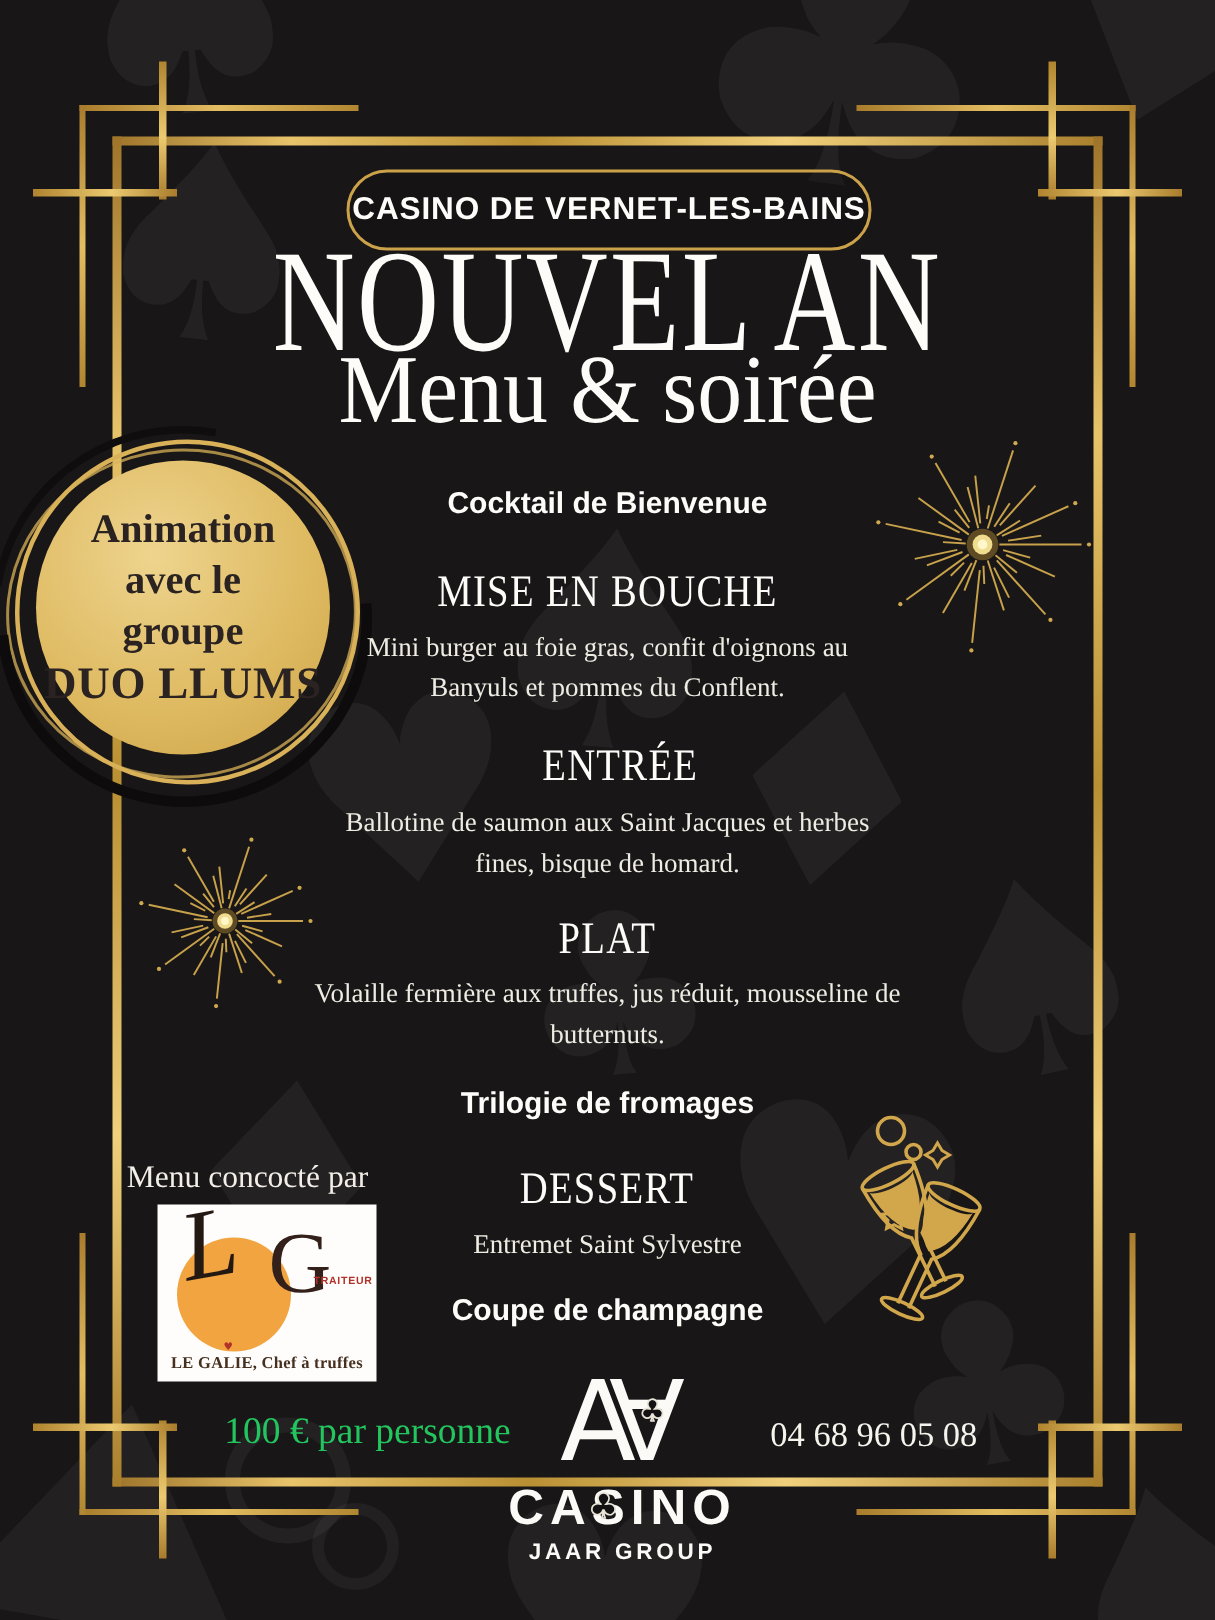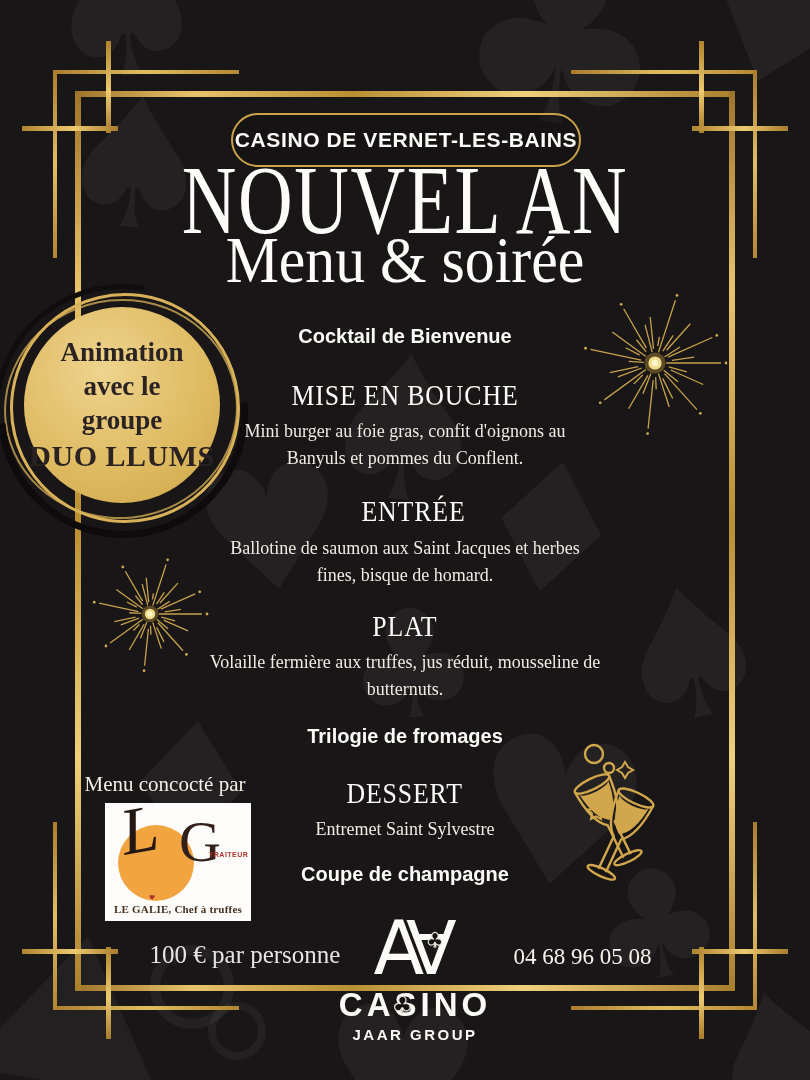--- a/index.html
+++ b/index.html
@@ -55,21 +55,21 @@
       color:#241813;transform:rotate(-10deg);line-height:1;}
   .chef-logo .initG{position:absolute;left:74px;top:10px;font-size:58px;color:#33201a;line-height:1;}
   .chef-logo .tagline{position:absolute;left:104px;top:48px;font-family:"Liberation Sans",sans-serif;
       font-size:7px;font-weight:bold;color:#b23229;letter-spacing:.5px;}
   .chef-logo .name{position:absolute;left:0;bottom:6px;width:100%;text-align:center;
       font-size:11px;font-weight:bold;color:#452f1f;letter-spacing:.2px;}
   .chef-logo .heartdot{position:absolute;left:44px;bottom:19px;font-size:7px;color:#b23229;
       font-family:"DejaVu Sans",sans-serif;}
   
   .price{position:absolute;left:135px;top:941px;width:220px;text-align:center;
-      color:#e5e5e5;font-size:25px;}
+      color:#22c55e;font-size:25px;}
   .phone{position:absolute;left:495px;top:944px;width:175px;text-align:center;
       color:#f7f4ee;font-size:23px;}
   .casino-logo{position:absolute;left:330px;top:912px;width:170px;text-align:center;color:#fbfaf7;}
   .mono{font-family:"DejaVu Sans",sans-serif;font-size:74px;line-height:72px;position:relative;}
   .mono .mv{margin-left:-18px;}
   .mono-club{position:absolute;font-family:"DejaVu Sans",sans-serif;color:#141112;
       -webkit-text-stroke:1.1px #e9e4d8;}
   .club-top{font-size:20px;left:96px;top:-8px;}
   .club-bottom{font-size:23px;left:62px;top:57px;}
   .casino-name{font-family:"Liberation Sans",sans-serif;font-weight:bold;font-size:33px;

